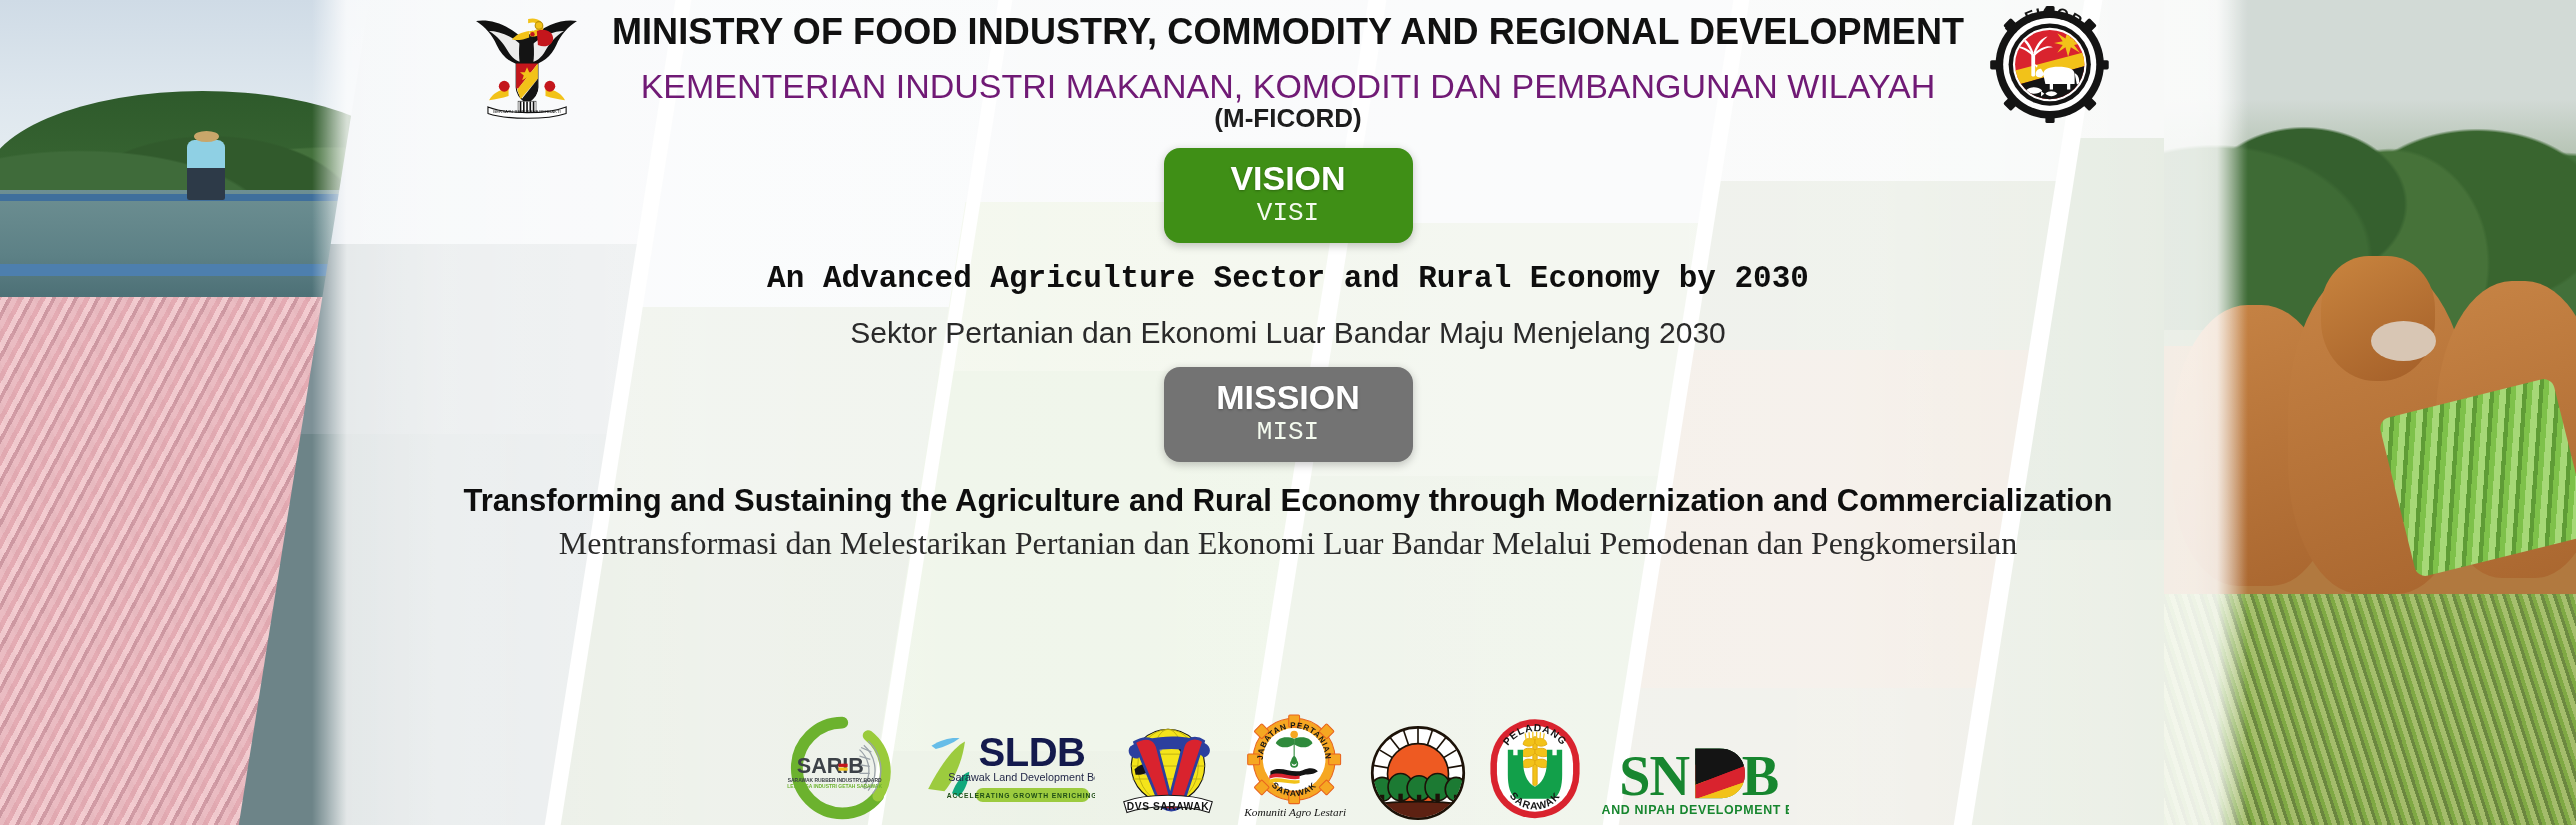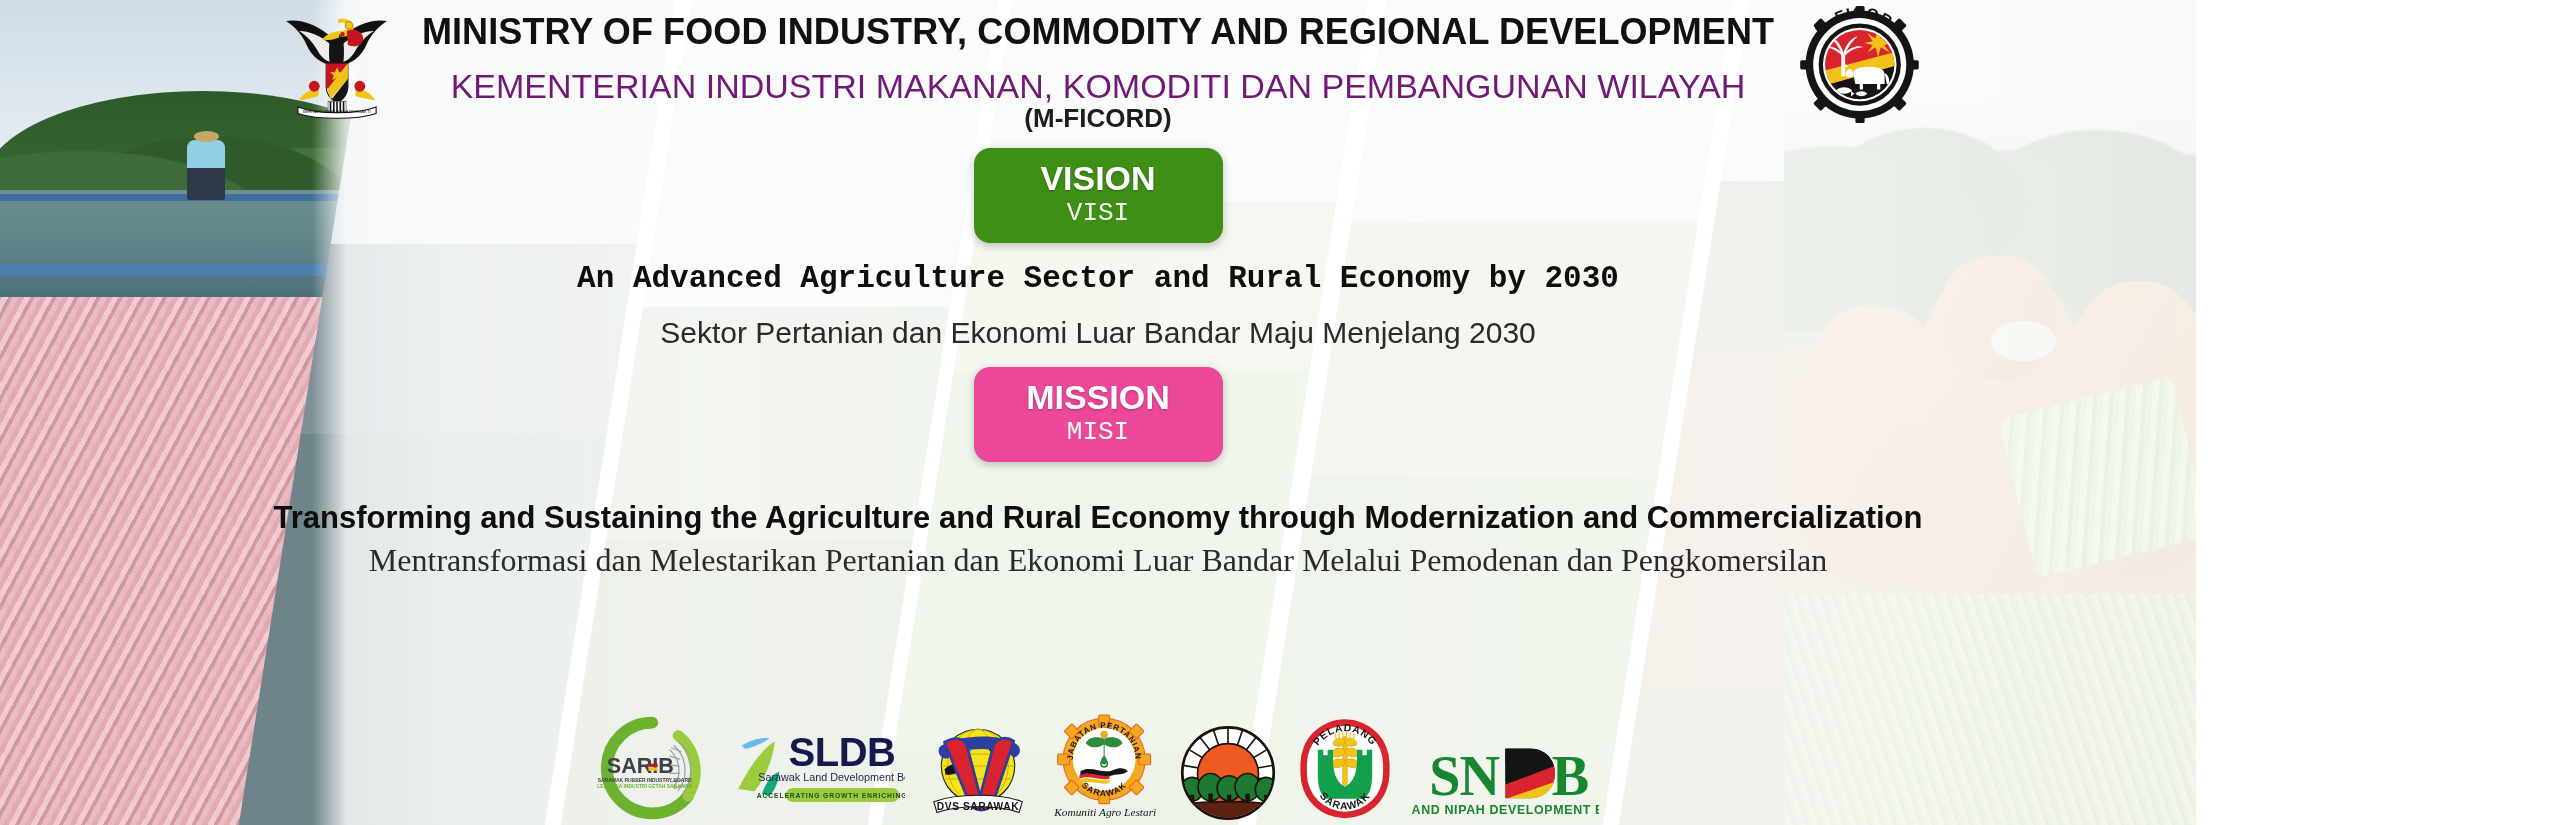--- a/index.html
+++ b/index.html
@@ -8,21 +8,21 @@
   body {
     width:2576px; height:825px;
     font-family:"Liberation Sans", sans-serif;
     overflow:hidden;
     position:relative;
   }
 
   
   .banner {
     position:relative;
-    width:2196px; height:825px;
+    width:2576px; height:825px;
     overflow:hidden;
     background:#e9ecef;
     padding-left:40px;
   }
 
   
   .photo-layer { position:absolute; inset:0; }
 
   .photo { position:absolute; top:0; height:100%; }
 
@@ -213,21 +213,21 @@
   .stmt .s-en {
     display:block; font-weight:700; color:#0e0e0e; line-height:1.18; white-space:nowrap;
   }
   .stmt .s-my {
     display:block; font-weight:400; color:#2a2a2a; line-height:1.22; white-space:nowrap;
   }
   .vision-stmt { margin-top:18.4px; }
   .vision-stmt .s-en { font-size:31px;font-family:Liberation Mono, monospace; }
   .vision-stmt .s-my { font-size:30px; margin-top:17px; }
 
-  .mission-stmt { margin-top:38px; }
+  .mission-stmt { margin-top:21px; }
   .mission-stmt .s-en { font-size:31px; }
   .mission-stmt .s-my { font-size:32px; margin-top:4.3px;font-family:Liberation Serif, serif; }
 
   
   .logo-strip {
     position:absolute; left:0; right:0; bottom:3.3px;
     display:flex; align-items:flex-end; justify-content:center; gap:18.4px;
   }
   .logo-item { display:flex; align-items:center; justify-content:center; }
 
@@ -407,21 +407,21 @@
     <div class="badge vision-badge" style="background:#3f8f16;">
       <span class="b-en">VISION</span>
       <span class="b-my">VISI</span>
     </div>
 
     <div class="stmt vision-stmt">
       <span class="s-en">An Advanced Agriculture Sector and Rural Economy by 2030</span>
       <span class="s-my">Sektor Pertanian dan Ekonomi Luar Bandar Maju Menjelang 2030</span>
     </div>
 
-    <div class="badge mission-badge" style="background:#ec4899;margin-top:16px;">
+    <div class="badge mission-badge" style="background:#737373;margin-top:16px;">
       <span class="b-en">MISSION</span>
       <span class="b-my">MISI</span>
     </div>
 
     <div class="stmt mission-stmt">
       <span class="s-en">Transforming and Sustaining the Agriculture and Rural Economy through Modernization and Commercialization</span>
       <span class="s-my">Mentransformasi dan Melestarikan Pertanian dan Ekonomi Luar Bandar Melalui Pemodenan dan Pengkomersilan</span>
     </div>
   </div>
 

